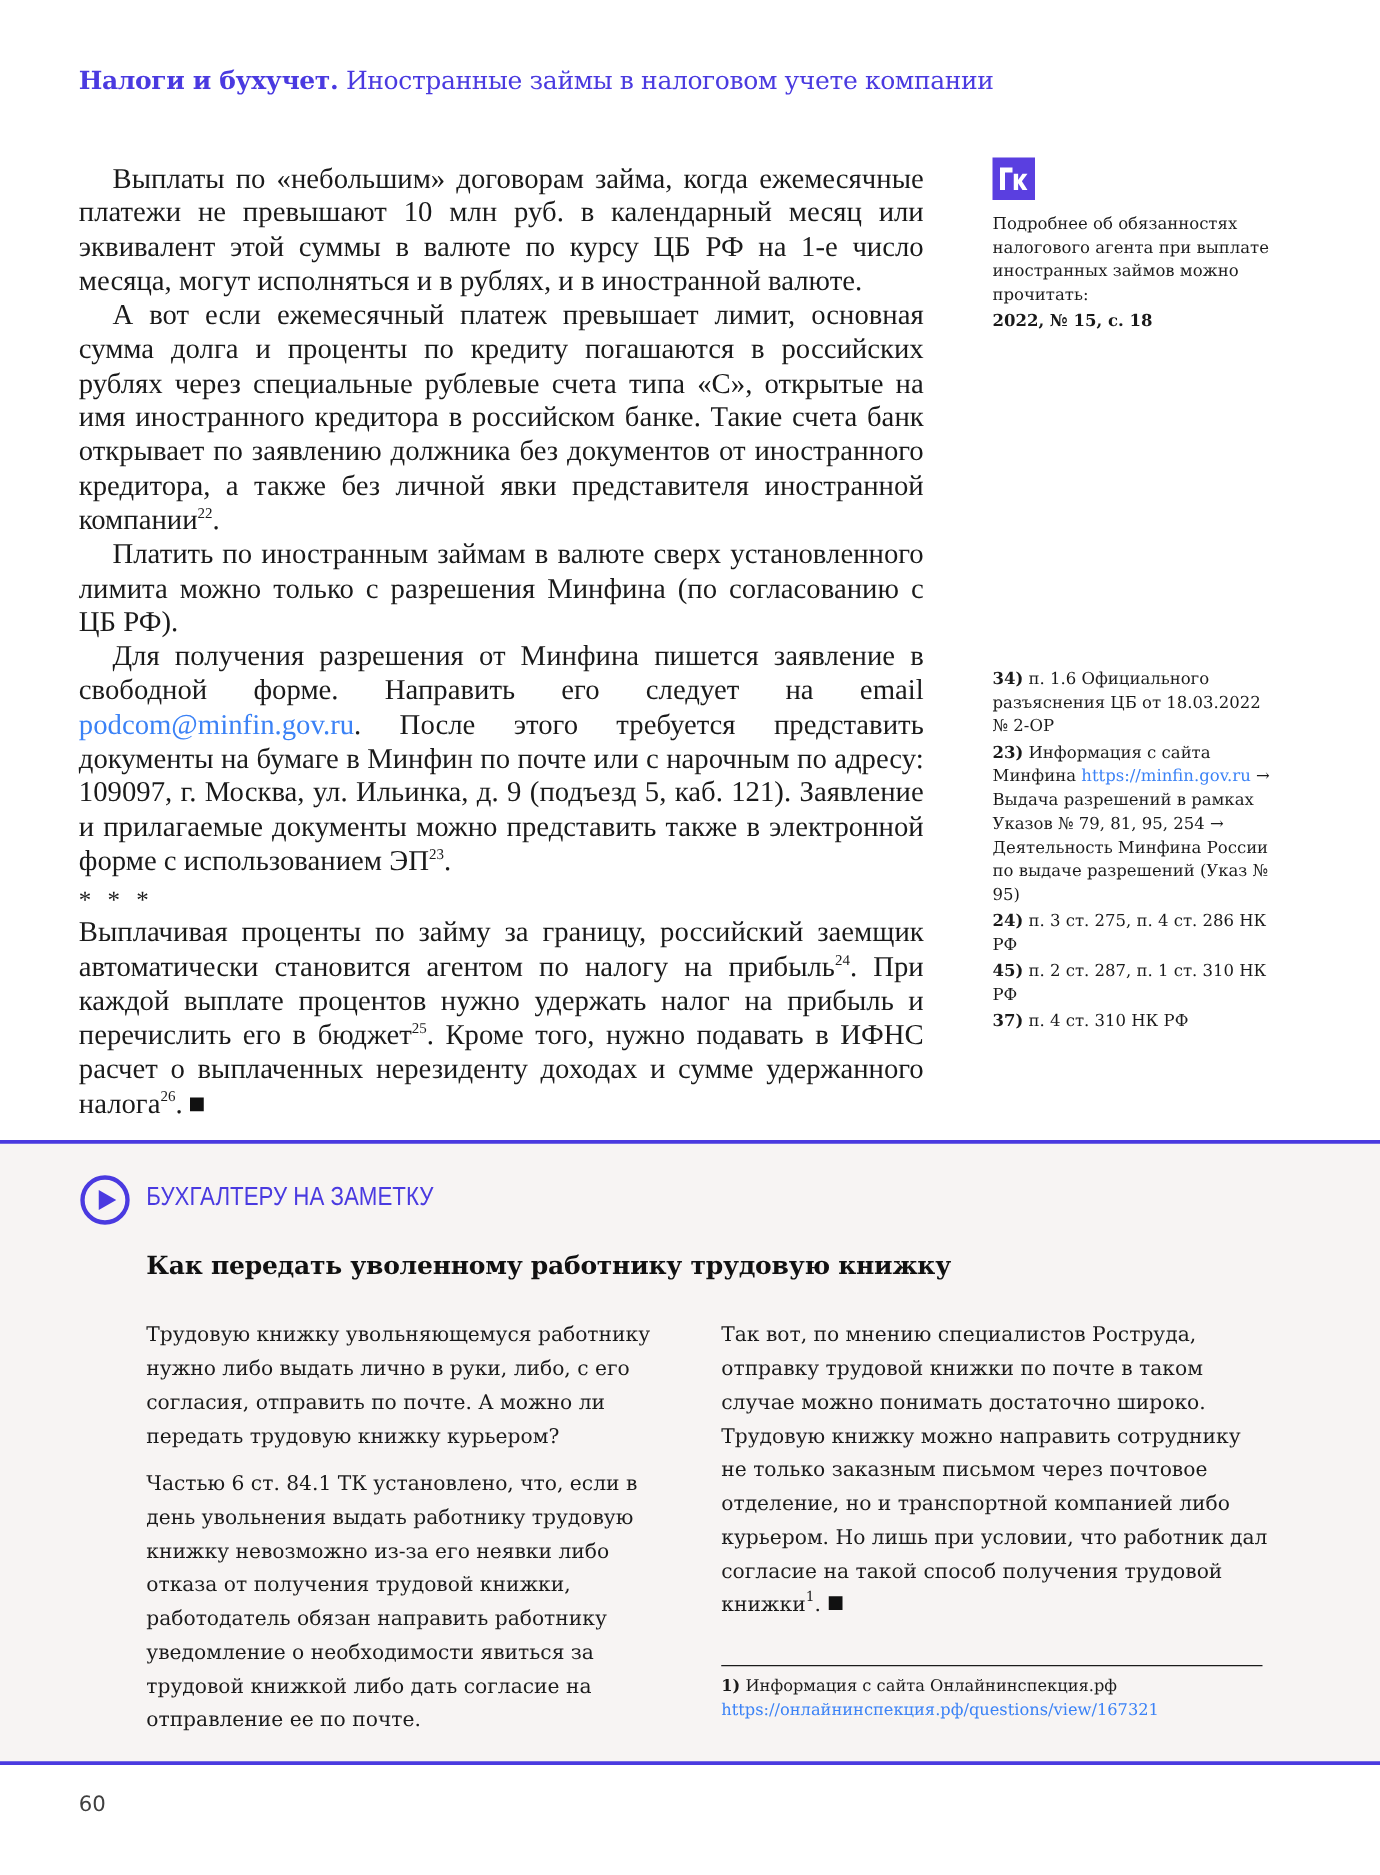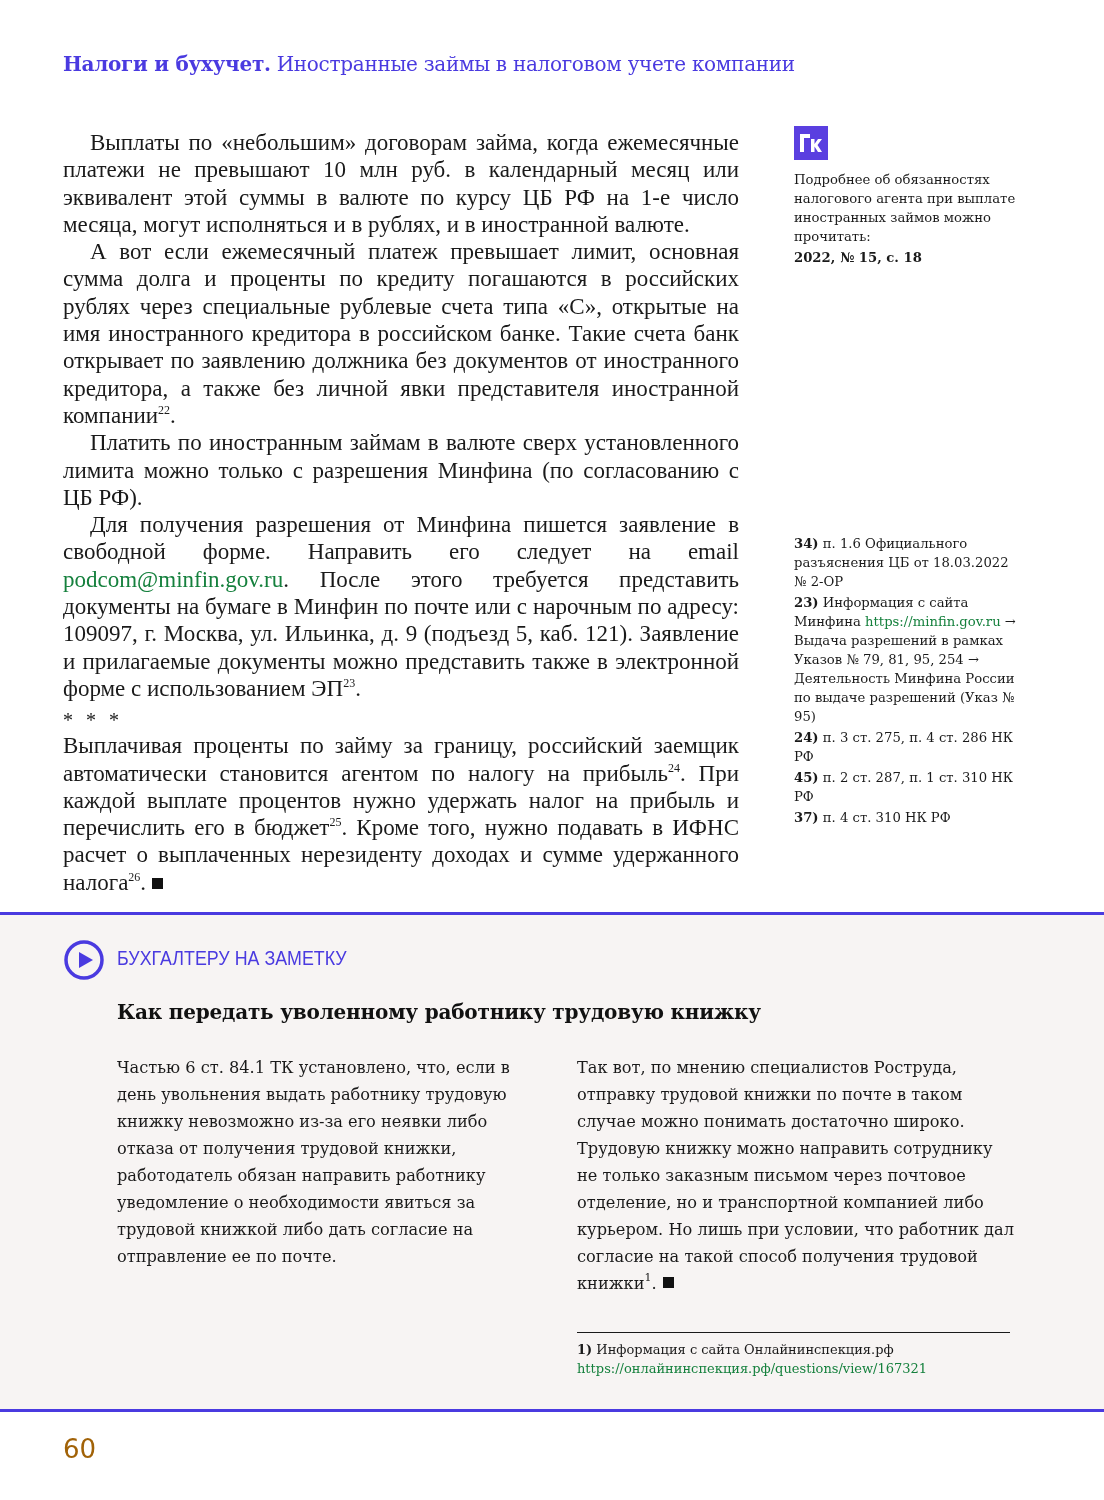--- a/index.html
+++ b/index.html
@@ -5,46 +5,46 @@
   html, body { margin: 0; padding: 0; background: #ffffff; }
   body { width: 1104px; height: 1500px; position: relative; overflow: hidden; color: #1a1a1a; }
   .abs { position: absolute; }
   .header { left: 63px; top: 52px; font-family: "DejaVu Serif", serif; font-size: 20px; color: #4a3ae0; white-space: nowrap; letter-spacing: -0.3px; text-align: right; }
   .header .bold { font-weight: bold; }
 
   .main { left: 63px; top: 129px; width: 676px; font-family: "Liberation Serif", serif; font-size: 23px; line-height: 27.3px; color: #1a1a1a; }
   .main p { margin: 0; text-align: justify; text-align-last: left; }
   .main p.indent { text-indent: 27px; }
   .main sup { font-size: 12px; line-height: 0; vertical-align: 9px; }
-  .link { color: #15803d; }
+  .link { color: #3b82f6; }
   .stars { text-align: center !important; font-size: 20px; margin: 6px 0 0 0 !important; letter-spacing: 4px; height: 24px; line-height: 24px; }
 
   .side { left: 794px; width: 230px; font-family: "DejaVu Serif", serif; font-size: 13.2px; line-height: 19px; color: #1a1a1a; }
   .gk-logo { left: 794px; top: 126px; width: 34px; height: 34px; background: #5a3fe0; display: flex; align-items: center; justify-content: center; }
   .side-note { top: 170px; }
   .side-note .bold { font-weight: bold; display: block; margin-top: 2px; }
   .footnotes { top: 534px; }
   .footnotes .fn { margin-bottom: 2px; }
   .footnotes b { font-weight: bold; }
 
   .box { left: 0; top: 912px; width: 1104px; height: 500px; background: #f7f4f3; border-top: 3px solid #4a3ae0; border-bottom: 3px solid #4a3ae0; box-sizing: border-box; }
   .box-icon { left: 63px; top: 939px; }
   .box-label { left: 117px; top: 946px; font-family: "Liberation Sans", sans-serif; font-size: 21px; color: #4a3ae0; transform: scaleX(0.85); transform-origin: left center; white-space: nowrap; }
   .box-title { left: 117px; top: 1000px; font-family: "DejaVu Serif", serif; font-weight: bold; font-size: 20px; color: #111; white-space: nowrap; letter-spacing: -0.2px; }
   .col { font-family: "DejaVu Serif", serif; font-size: 16.2px; line-height: 27px; color: #1a1a1a; }
   .col p { margin: 0; }
   .col-left { left: 117px; top: 1054px; width: 430px; }
-  .col-left p + p { margin-top: 27px; font-weight: bold; }
+  .col-left p + p { margin-top: 11px; }
   .col-right { left: 577px; top: 1054px; width: 440px; }
   .col sup { font-size: 11px; line-height: 0; vertical-align: 8px; }
   .fn-rule { left: 577px; top: 1332px; width: 433px; height: 1px; background: #1a1a1a; }
   .box-fn { left: 577px; top: 1340px; font-family: "DejaVu Serif", serif; font-size: 13px; line-height: 19px; color: #1a1a1a; }
   .box-fn b { font-weight: bold; }
 
-  .page-num { left: 63px; top: 1434px; font-family: "DejaVu Sans", sans-serif; font-size: 26px; color: #a16207; }
+  .page-num { left: 63px; top: 1434px; font-family: "DejaVu Sans", sans-serif; font-size: 17px; color: #404040; }
   .endmark { display: inline-block; width: 11px; height: 11px; background: #111; margin-left: 6px; vertical-align: 1px; }
 </style>
 </head>
 <body>
 
 <div class="abs header">
   <span class="bold">Налоги и бухучет.</span>
   <span>Иностранные займы в налоговом учете компании</span>
 </div>
 
@@ -81,20 +81,21 @@
 <div class="abs box-icon">
   <svg width="42" height="42" viewBox="0 0 42 42">
     <circle cx="21" cy="21" r="18" fill="none" stroke="#4a3ae0" stroke-width="3.5"></circle>
     <path d="M16 13 L30 21 L16 29 Z" fill="#4a3ae0"></path>
   </svg>
 </div>
 <div class="abs box-label">БУХГАЛТЕРУ НА ЗАМЕТКУ</div>
 <div class="abs box-title">Как передать уволенному работнику трудовую книжку</div>
 
 <div class="abs col col-left">
+  <p>Трудовую книжку увольняющемуся работнику нужно либо выдать лично в руки, либо, с его согласия, отправить по почте. А можно ли передать трудовую книжку курьером?</p>
   <p>Частью 6 ст. 84.1 ТК установлено, что, если в день увольнения выдать работнику трудовую книжку невозможно из-за его неявки либо отказа от получения трудовой книжки, работодатель обязан направить работнику уведомление о необходимости явиться за трудовой книжкой либо дать согласие на отправление ее по почте.</p>
 </div>
 
 <div class="abs col col-right">
   <p><span>Так вот, по мнению специалистов Роструда, отправку трудовой книжки по почте в таком случае можно понимать достаточно широко. Трудовую книжку можно направить сотруднику не только заказным письмом через почтовое отделение, но и транспортной компанией либо курьером. Но лишь при условии, что работник дал согласие на такой способ получения трудовой книжки</span><sup>1</sup><span>.</span><span class="endmark"></span></p>
 </div>
 
 <div class="abs fn-rule"></div>
 <div class="abs box-fn">
   <div><b>1)</b><span> Информация с сайта Онлайнинспекция.рф</span></div>

